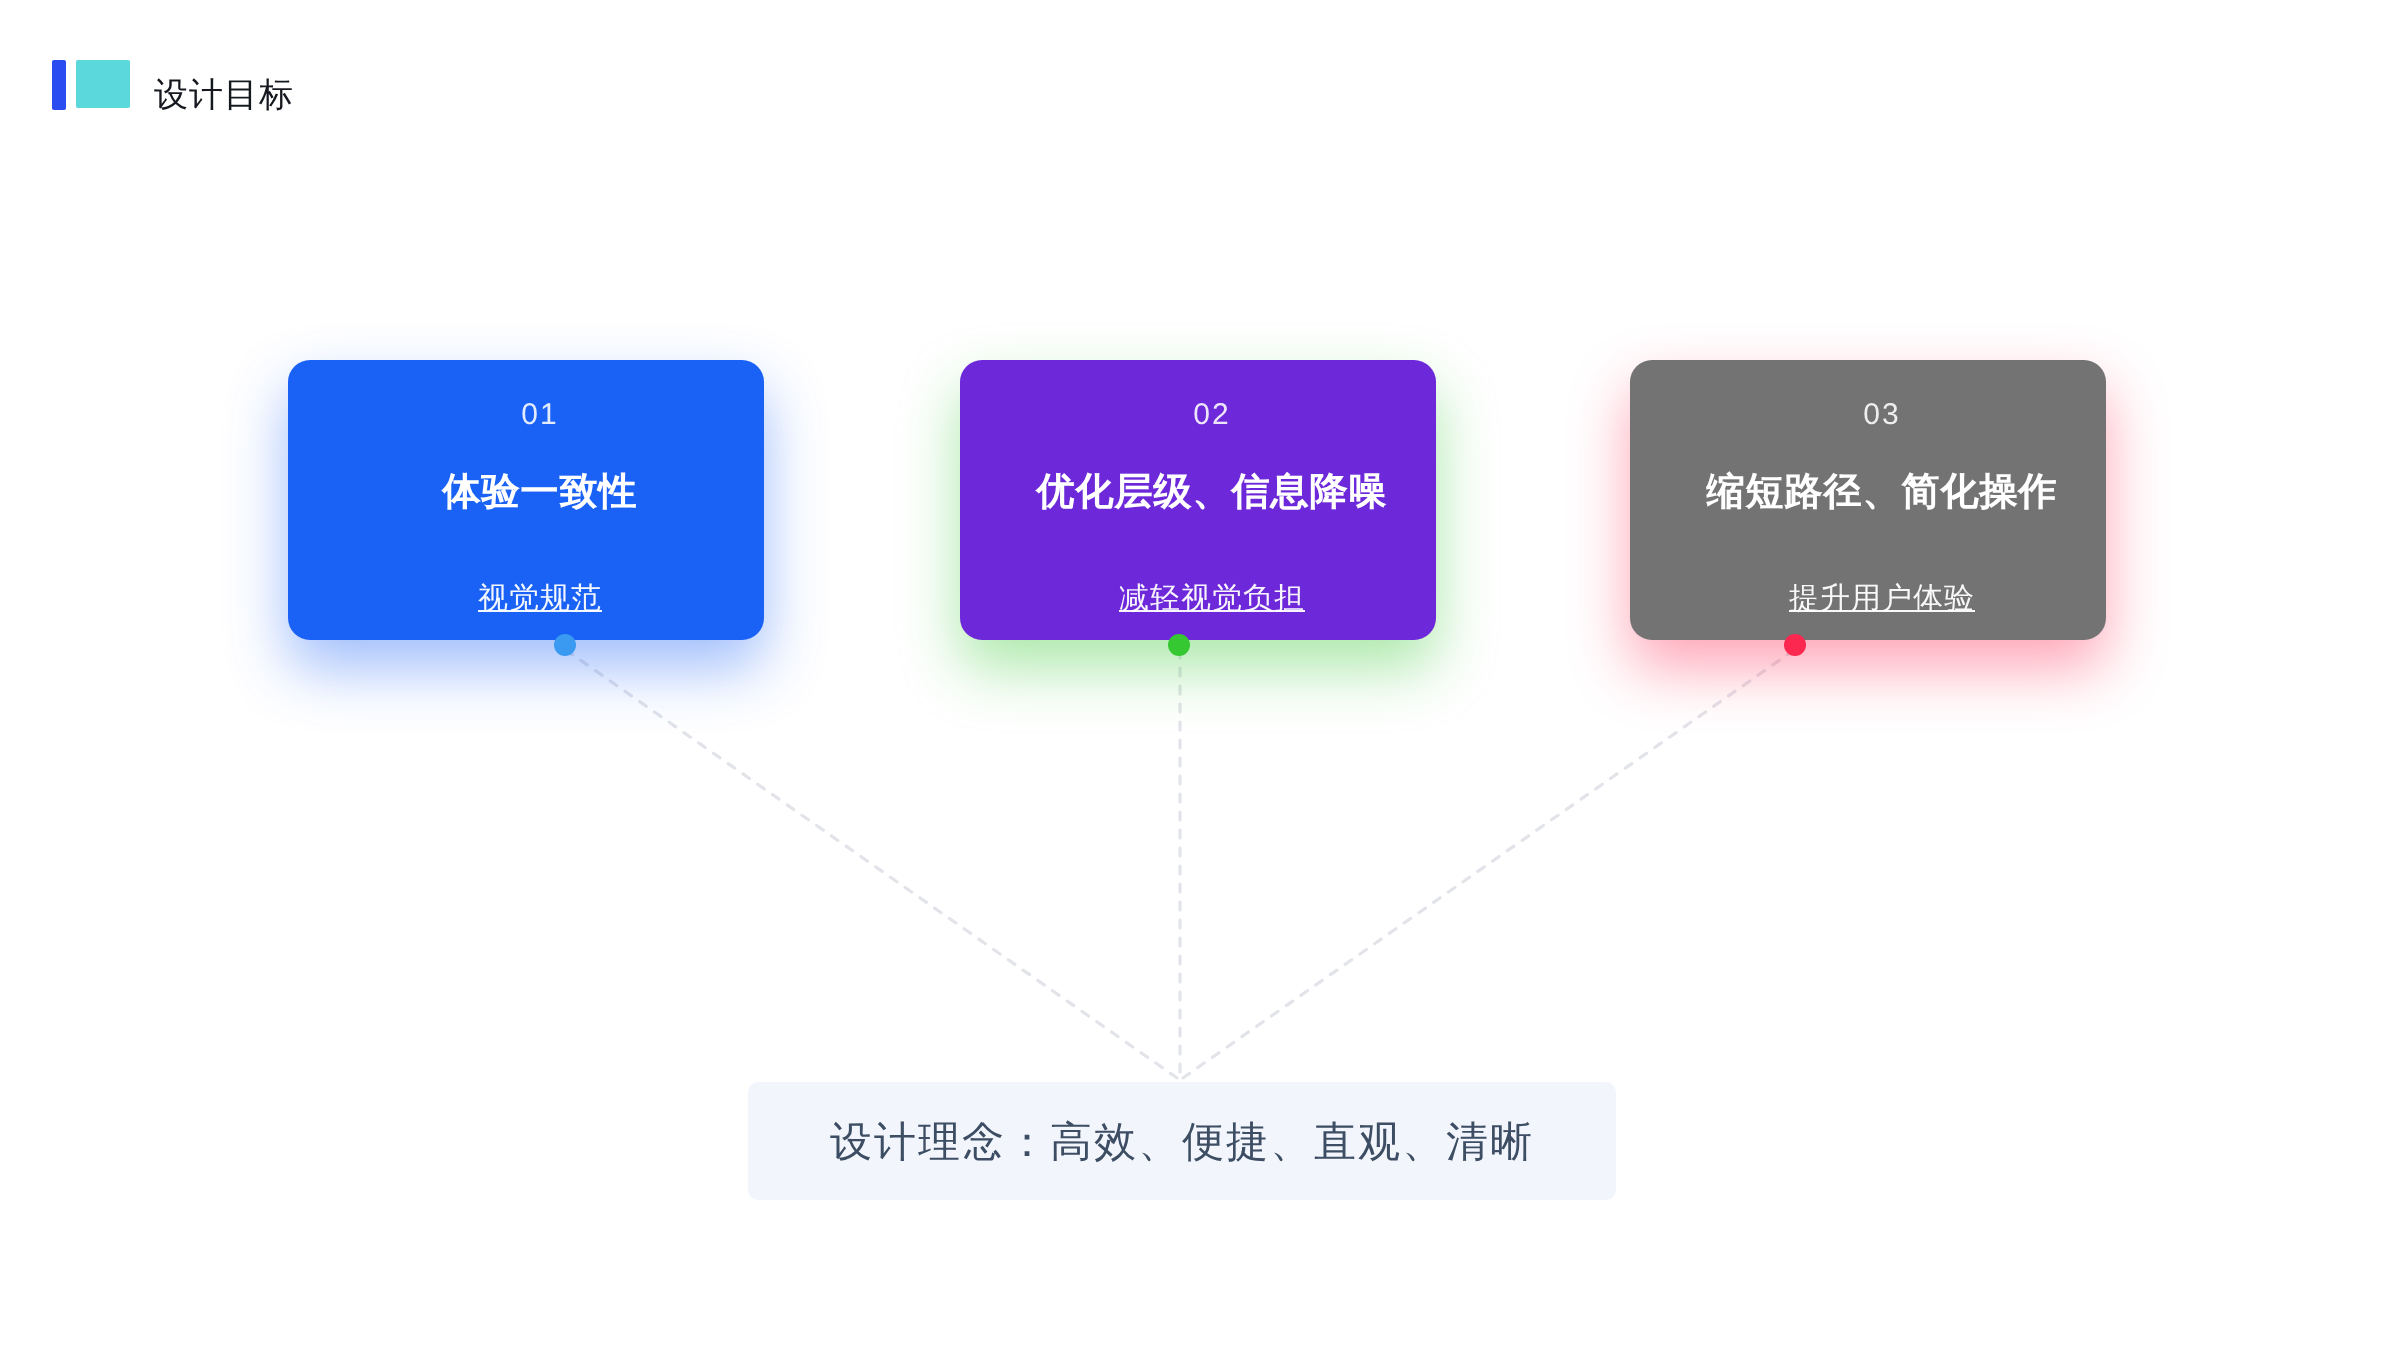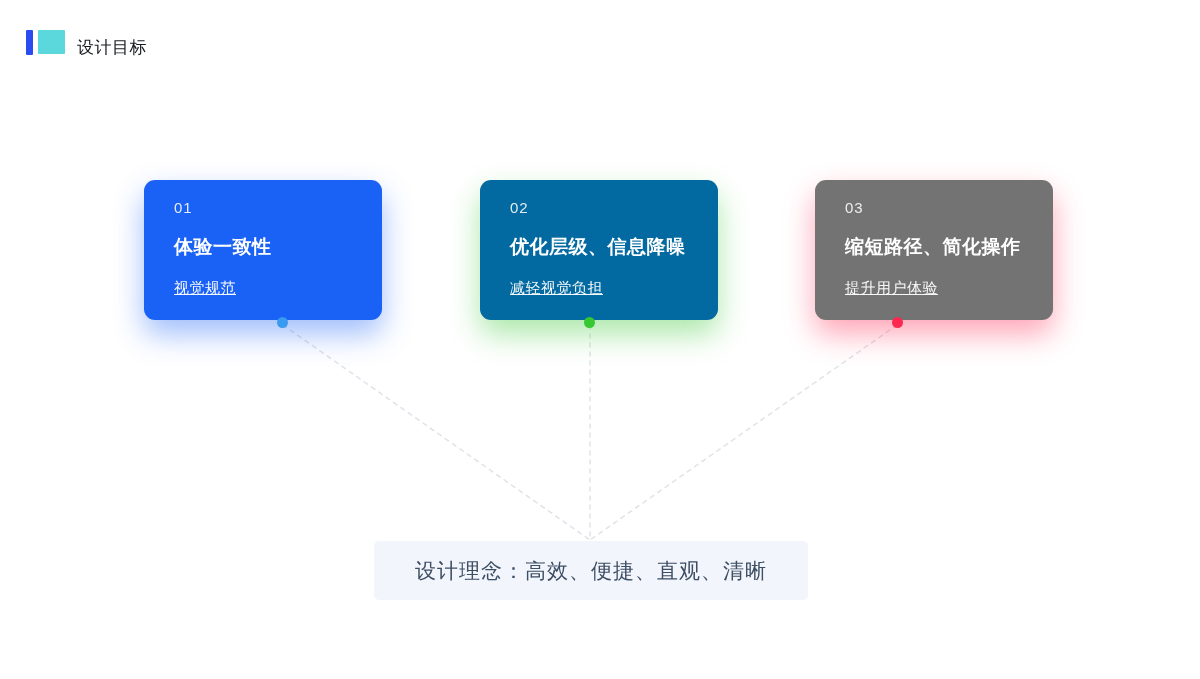--- a/index.html
+++ b/index.html
@@ -62,39 +62,40 @@
   
   .card {
     position: absolute;
     width: 238px;
     height: 140px;
     top: 180px;
     border-radius: 11px;
     box-sizing: border-box;
     padding: 20px 16px 0 30px;
     color: #ffffff;
+    text-align: center;
   }
   .card.c1 { left: 144px; background: #1a62f5; box-shadow: 0 14px 30px rgba(26,98,245,0.42); }
-  .card.c2 { left: 480px; background: #0369a1; box-shadow: 0 14px 30px rgba(54,200,50,0.42); }
+  .card.c2 { left: 480px; background: #6d28d9; box-shadow: 0 14px 30px rgba(54,200,50,0.42); }
   .card.c3 { left: 815px; background: #737373; box-shadow: 0 14px 30px rgba(252,40,80,0.42); }
 
   .card-num {
     font-size: 15px;
     color: rgba(255,255,255,0.88);
     letter-spacing: 1px;
     line-height: 1;
     margin-bottom: 22px;
   }
   .card-title {
     font-size: 19px;
     font-weight: bold;
     color: #ffffff;
     letter-spacing: 0.5px;
     line-height: 1;
-    margin-bottom: 24px;
+    margin-bottom: 36px;
     white-space: nowrap;
   }
   .card-sub {
     font-size: 15px;
     color: rgba(255,255,255,0.95);
     letter-spacing: 0.5px;
     line-height: 1;
     white-space: nowrap;
     text-decoration: underline;
   }

